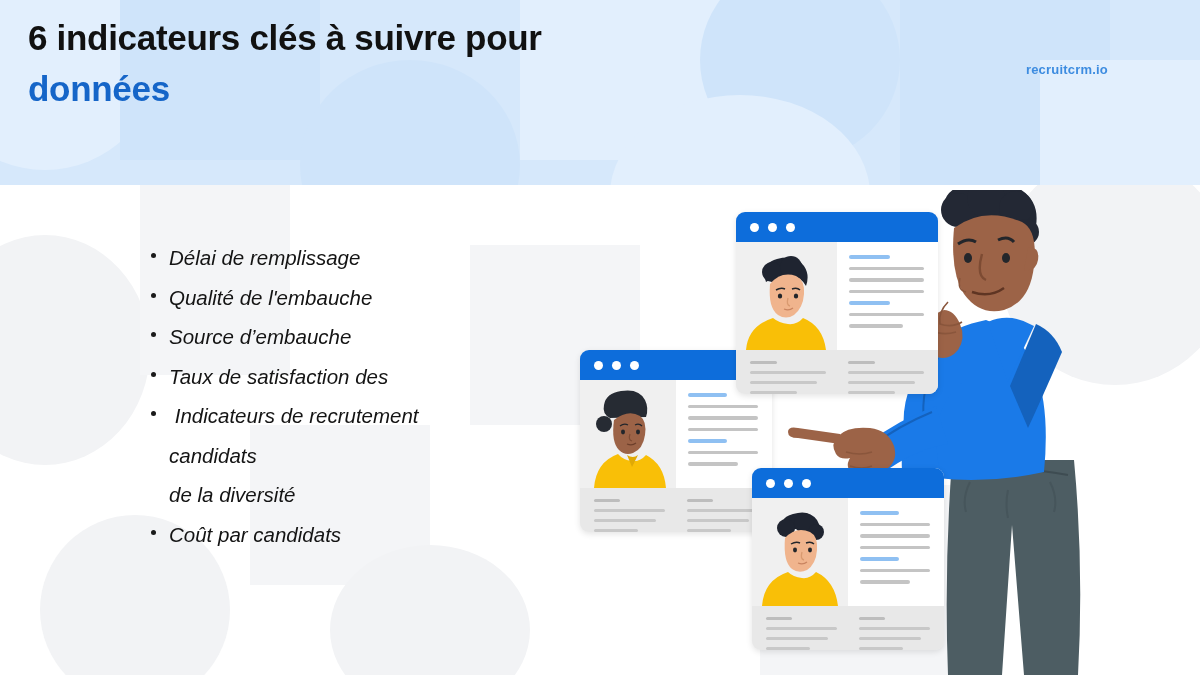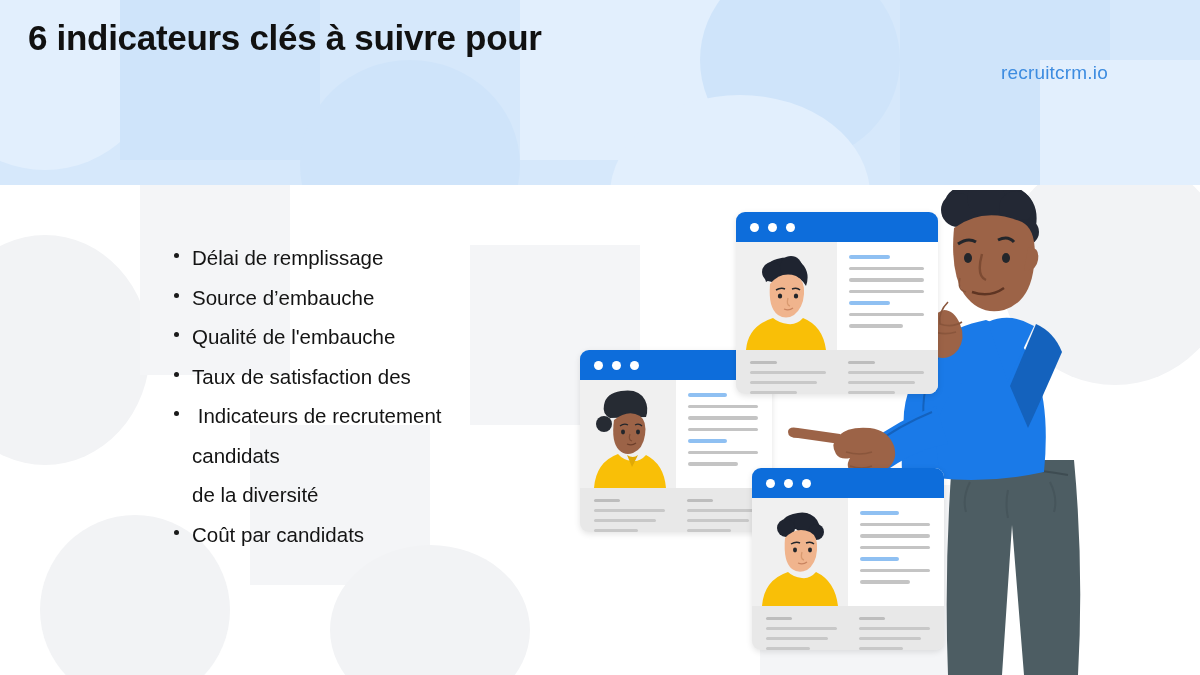--- a/index.html
+++ b/index.html
@@ -28,25 +28,25 @@
   .title-wrap{position:absolute;left:28px;top:12px;width:700px;z-index:5;}
   .title-line{
     font-size:35px;line-height:51px;font-weight:bold;letter-spacing:-0.3px;
     white-space:pre-wrap;margin:0;
   }
   .t-dark{color:#111111;}
   .t-blue{color:#1565C8;}
 
   .logo{
     position:absolute;right:92px;top:62px;z-index:6;
-    font-size:19px;font-weight:normal;color:#3d8ce0;letter-spacing:0.2px;
-  }
-
-  
-  .bullets{position:absolute;left:174px;top:238px;width:400px;z-index:6;}
+    font-size:13px;font-weight:bold;color:#3d8ce0;letter-spacing:0.2px;
+  }
+
+  
+  .bullets{position:absolute;left:151px;top:238px;width:400px;z-index:6;font-style:italic;}
   .bullet-row{display:flex;align-items:flex-start;margin-bottom:0px;}
   .dot{
     width:5px;height:5px;border-radius:50%;background:#1a1a1a;
     margin-top:15px;margin-right:13px;flex:0 0 auto;
   }
   .btext{
     font-size:20.5px;line-height:39.5px;color:#141414;white-space:pre-wrap;
   }
   .bullet-row.nodot .dot{background:transparent;}
 
@@ -96,37 +96,38 @@
     <div class="hsq" style="left:120px;top:-40px;width:200px;height:200px;"></div>
     <div class="hblob" style="left:300px;top:60px;width:220px;height:210px;"></div>
     <div class="hsq l" style="left:520px;top:-30px;width:210px;height:190px;"></div>
     <div class="hblob" style="left:700px;top:-40px;width:200px;height:200px;"></div>
     <div class="hsq" style="left:900px;top:0px;width:210px;height:200px;"></div>
     <div class="hblob l" style="left:610px;top:95px;width:260px;height:200px;"></div>
     <div class="hsq l" style="left:1040px;top:60px;width:170px;height:160px;"></div>
 
     <div class="title-wrap">
       <div class="title-line t-dark">6 indicateurs clés à suivre pour</div>
+      <div class="title-line t-blue">données</div>
     </div>
 
     <div class="logo">recruitcrm.io</div>
   </div>
 
   <div class="bullets">
     <div class="bullet-row">
       <div class="dot"></div>
       <div class="btext">Délai de remplissage</div>
     </div>
     <div class="bullet-row">
       <div class="dot"></div>
+      <div class="btext">Qualité de l'embauche</div>
+    </div>
+    <div class="bullet-row">
+      <div class="dot"></div>
       <div class="btext">Source d’embauche</div>
-    </div>
-    <div class="bullet-row">
-      <div class="dot"></div>
-      <div class="btext">Qualité de l'embauche</div>
     </div>
     <div class="bullet-row">
       <div class="dot"></div>
       <div class="btext">Taux de satisfaction des</div>
     </div>
     <div class="bullet-row">
       <div class="dot"></div>
       <div class="btext"> Indicateurs de recrutement</div>
     </div>
     <div class="bullet-row nodot">

